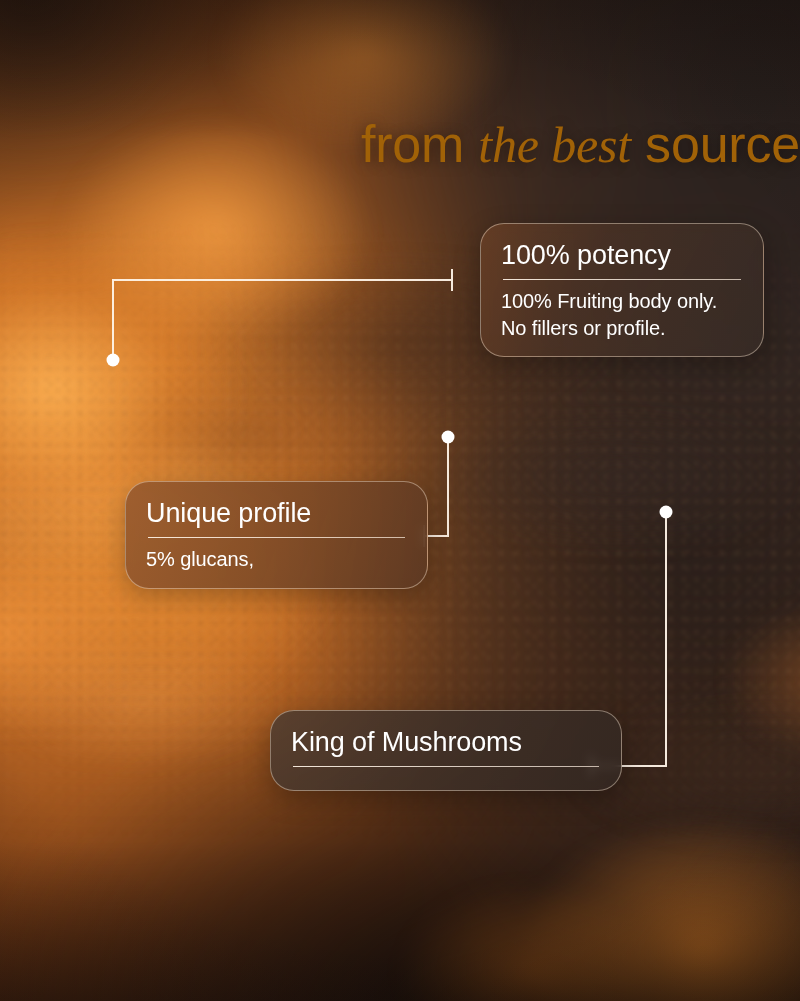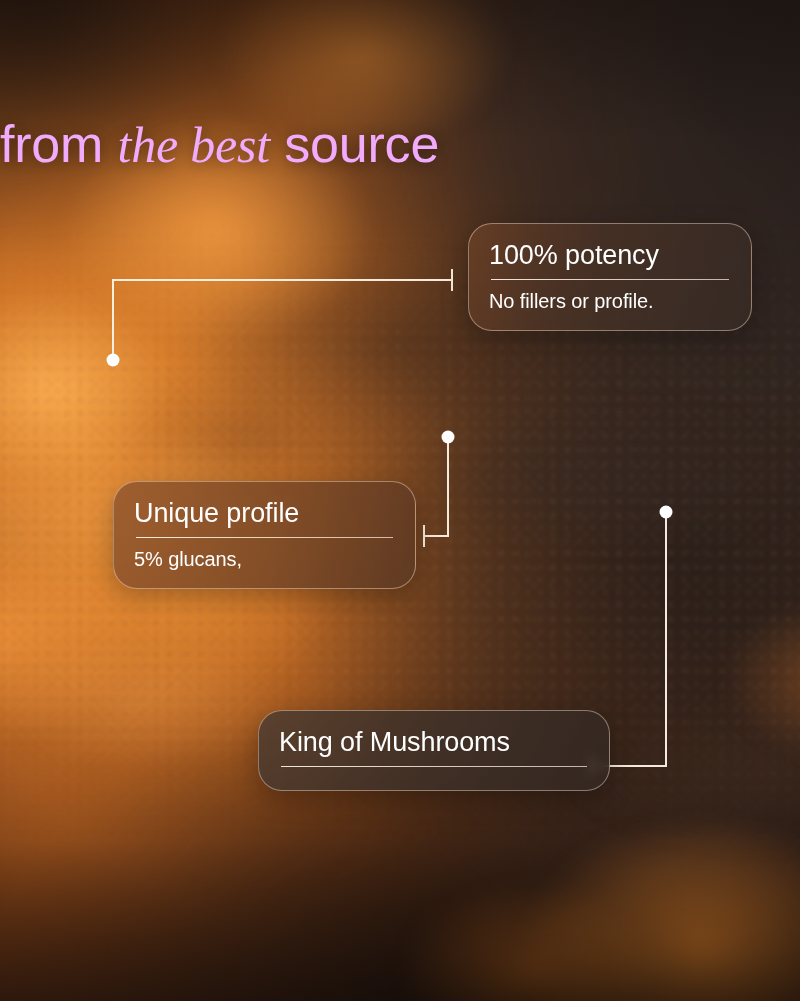--- a/index.html
+++ b/index.html
@@ -84,23 +84,23 @@
   .vignette{
     position:absolute; inset:0;
     background:
       radial-gradient(130% 96% at 50% 50%, rgba(0,0,0,0) 46%, rgba(14,8,6,.30) 76%, rgba(10,6,4,.62) 100%),
       linear-gradient(to bottom, rgba(18,11,8,.40) 0%, rgba(0,0,0,0) 14%, rgba(0,0,0,0) 84%, rgba(12,7,5,.52) 100%);
     pointer-events:none;
   }
 
   
   .headline{
-    position:absolute; left:0; right:12px; top:117px;
-    text-align:left;
-    color:#f0abfc;
+    position:absolute; left:0; right:0; top:117px;
+    text-align:right;
+    color:#a16207;
     font-size:52px;
     font-weight:400;
     letter-spacing:-.2px;
     line-height:1.06;
     text-shadow:0 2px 14px rgba(0,0,0,.42);
     white-space:nowrap;
   }
   .headline .em{ font-style:italic; font-family:"Liberation Serif", serif; font-size:50px; }
 
   
@@ -109,20 +109,21 @@
   
   .card{
     position:absolute;
     border-radius:24px;
     border:1px solid rgba(255,236,214,.42);
     padding:16px 20px 15px 20px;
     color:#fff;
     -webkit-backdrop-filter:blur(5px) saturate(.9);
             backdrop-filter:blur(5px) saturate(.9);
     box-shadow:0 8px 26px rgba(0,0,0,.28);
+    margin-left:12px;
   }
   .card .title{
     font-size:27px;
     font-weight:400;
     letter-spacing:-.1px;
     line-height:1.12;
     white-space:nowrap;
   }
   .card .rule{
     height:1px;
@@ -182,20 +183,21 @@
     <g fill="#ffffff">
       <circle cx="113" cy="360" r="6.5"></circle>
       <circle cx="448" cy="437" r="6.5"></circle>
       <circle cx="666" cy="512" r="6.5"></circle>
     </g>
   </svg>
 
   <div class="card" id="card-potency">
     <div class="title">100% potency</div>
     <div class="rule"></div>
+    <div class="body">100% Fruiting body only.</div>
     <div class="body">No fillers or profile.</div>
   </div>
 
   <div class="card" id="card-profile">
     <div class="title">Unique profile</div>
     <div class="rule"></div>
     <div class="body">5% glucans,</div>
   </div>
 
   <div class="card" id="card-king">

